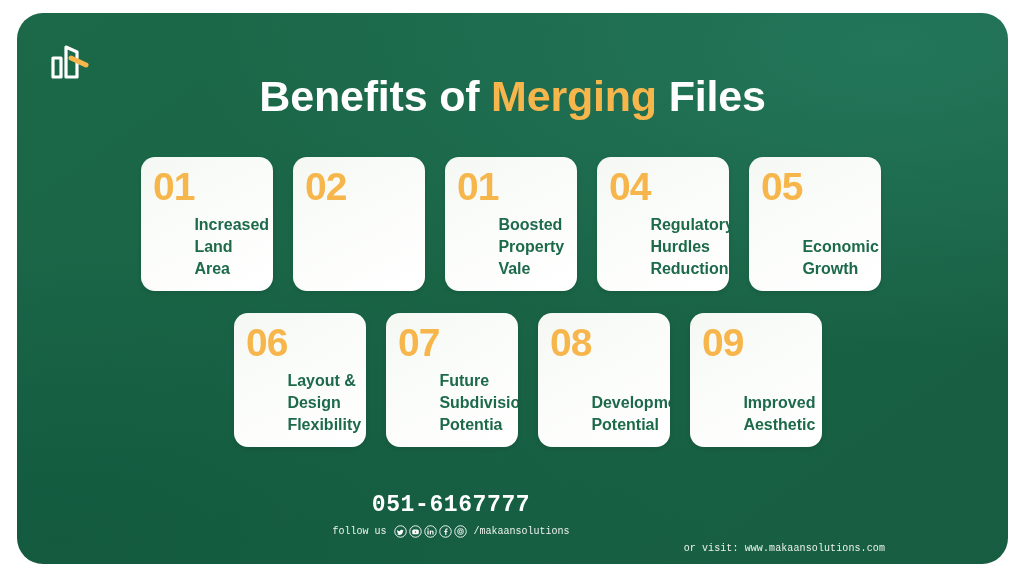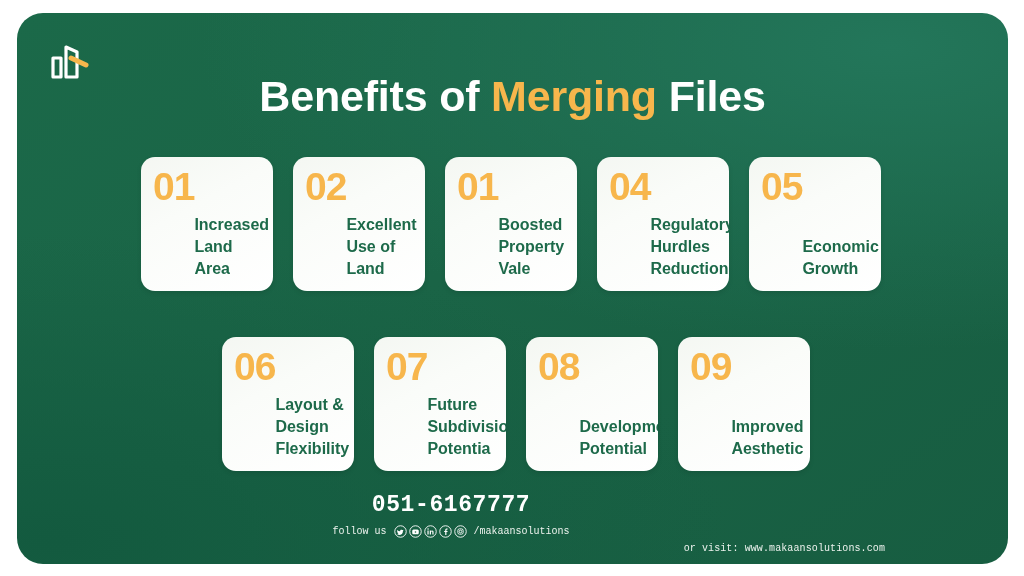--- a/index.html
+++ b/index.html
@@ -60,21 +60,21 @@
   }
   #title .accent { color: #f7b64c; }
 
   
   .row {
     position: absolute;
     display: flex;
     gap: 20px;
   }
   #row-1 { left: 124px; top: 144px; }
-  #row-2 { left: 205px; top: 300px; margin-top: 24px; }
+  #row-2 { left: 217px; top: 300px; }
 
   .card {
     position: relative;
     width: 132px;
     height: 134px;
     border-radius: 14px;
     background: linear-gradient(152deg, #f4f7f2 0%, #fafcf9 38%, #ffffff 100%);
     box-shadow: 0 2px 5px rgba(0,0,0,0.10);
     padding: 11px 12px 11px 12px;
     display: flex;
@@ -160,22 +160,20 @@
     </h1>
 
     <div class="row" id="row-1">
         <div class="card">
           <div class="card-num">01</div>
           <div class="card-label">Increased
 Land Area</div>
         </div>
         <div class="card">
           <div class="card-num">02</div>
-          <div class="card-label">Excellent
-Use of Land</div>
         </div>
         <div class="card">
           <div class="card-num">01</div>
           <div class="card-label">Boosted
 Property Vale</div>
         </div>
         <div class="card">
           <div class="card-num">04</div>
           <div class="card-label">Regulatory
 Hurdles

